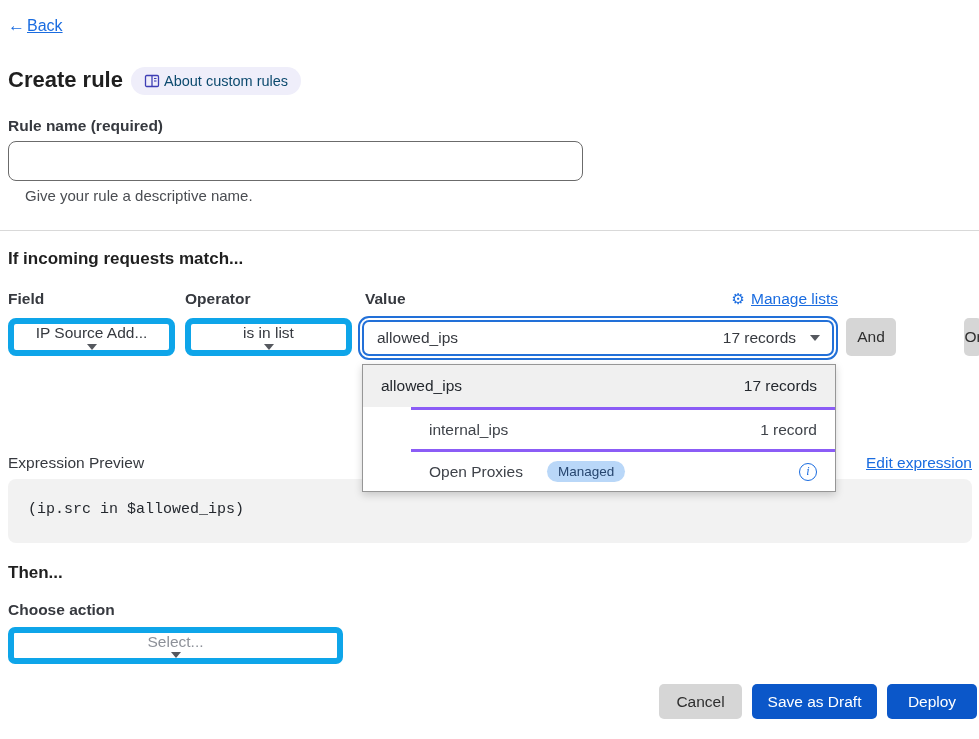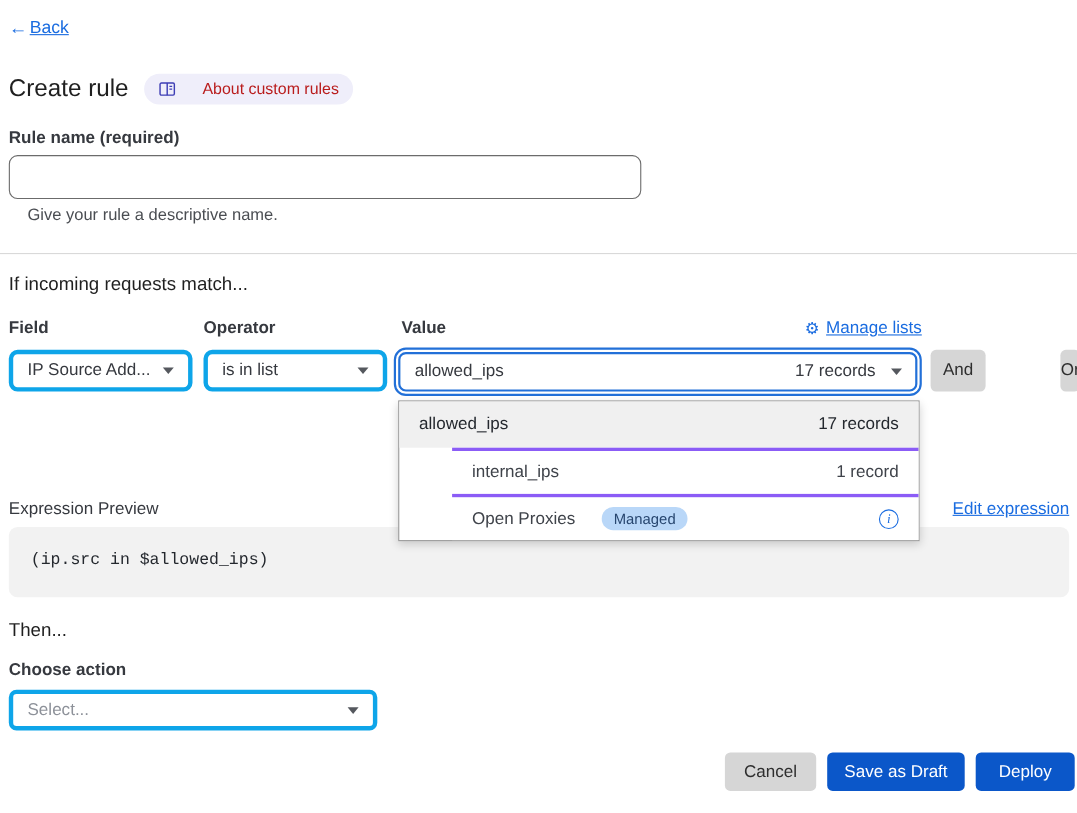--- a/index.html
+++ b/index.html
@@ -10,45 +10,45 @@
   .abs { position:absolute; }
 
   a.link { color:#1a6ce0; text-decoration:underline; cursor:pointer; }
 
   
   .back { left:8px; top:16px; font-size:16px; color:#1a6ce0; display:flex; align-items:center; gap:2px; cursor:pointer; }
   .back .arrow { text-decoration:none; font-size:17px; }
   .back .back-text { text-decoration:underline; }
 
   
-  .title { left:8px; top:67px; font-size:22px; font-weight:400; color:#1f1f1f; }
-  .about-badge { left:131px; top:67px; height:28px; display:flex; align-items:center; gap:24px;
-    background:#efeefa; border-radius:14px; padding:0 13px; color:#b91c1c; font-size:14.5px; cursor:pointer; }
+  .title { left:8px; top:67px; font-size:22px; font-weight:700; color:#1f1f1f; }
+  .about-badge { left:131px; top:67px; height:28px; display:flex; align-items:center; gap:4px;
+    background:#efeefa; border-radius:14px; padding:0 13px; color:#0c4a6e; font-size:14.5px; cursor:pointer; }
 
   
   .field-label { font-size:15.5px; color:#36393f;font-weight:bold; }
   .rule-name-label { left:8px; top:117px; }
   .rule-name-input { left:8px; top:141px; width:575px; height:40px; border:1px solid #6b6b6b; border-radius:8px;
     font-size:15.5px; padding:0 12px; font-family:inherit; color:#24282e; outline:none; background:#fff; }
   .rule-helper { left:8px; top:187px; font-size:15px; color:#4a4d52;margin-left:17px; }
 
   .divider { left:0; top:230px; width:979px; height:1px; background:#d9d9d9; }
 
-  .section-heading { font-size:17px; font-weight:400; color:#1f1f1f; }
+  .section-heading { font-size:17px; font-weight:700; color:#1f1f1f; }
   .match-heading { left:8px; top:249px; }
 
   .col-label-field { left:8px; top:290px; }
   .col-label-operator { left:185px; top:290px; }
   .col-label-value { left:365px; top:290px; }
 
   .manage-lists { top:290px; right:141px; font-size:15.5px; display:flex; align-items:center; gap:6px; cursor:pointer; }
   .gear { color:#1a6ce0; font-size:15px; text-decoration:none; }
 
-  .select-box { height:38px; border:4px solid #0ea5e9; border-radius:8px; background:#fff; display:flex;
-    align-items:center; justify-content:space-between; padding:0 13px; font-size:15.5px; color:#36393f; cursor:pointer; }
+  .select-box { height:38px; border:6px solid #0ea5e9; border-radius:8px; background:#fff; display:flex;
+    align-items:center; justify-content:space-between; padding:0 13px; font-size:15.5px; color:#36393f; cursor:pointer;flex-direction:column; }
   .field-select { left:8px; top:318px; width:167px; }
   .operator-select { left:185px; top:318px; width:167px; }
 
   .caret { width:0; height:0; border-left:5px solid transparent; border-right:5px solid transparent;
     border-top:6px solid #55585e; display:inline-block; flex:0 0 auto; }
 
   .value-combo { left:362px; top:320px; width:472px; height:36px; border:2px solid #2270d8; border-radius:7px;
     outline:2px solid #2270d8; outline-offset:2px; background:#fff; display:flex; align-items:center;
     justify-content:space-between; padding:0 12px 0 13px; font-size:15.5px; color:#36393f; cursor:pointer; }
   .value-right { display:flex; align-items:center; gap:14px; }

